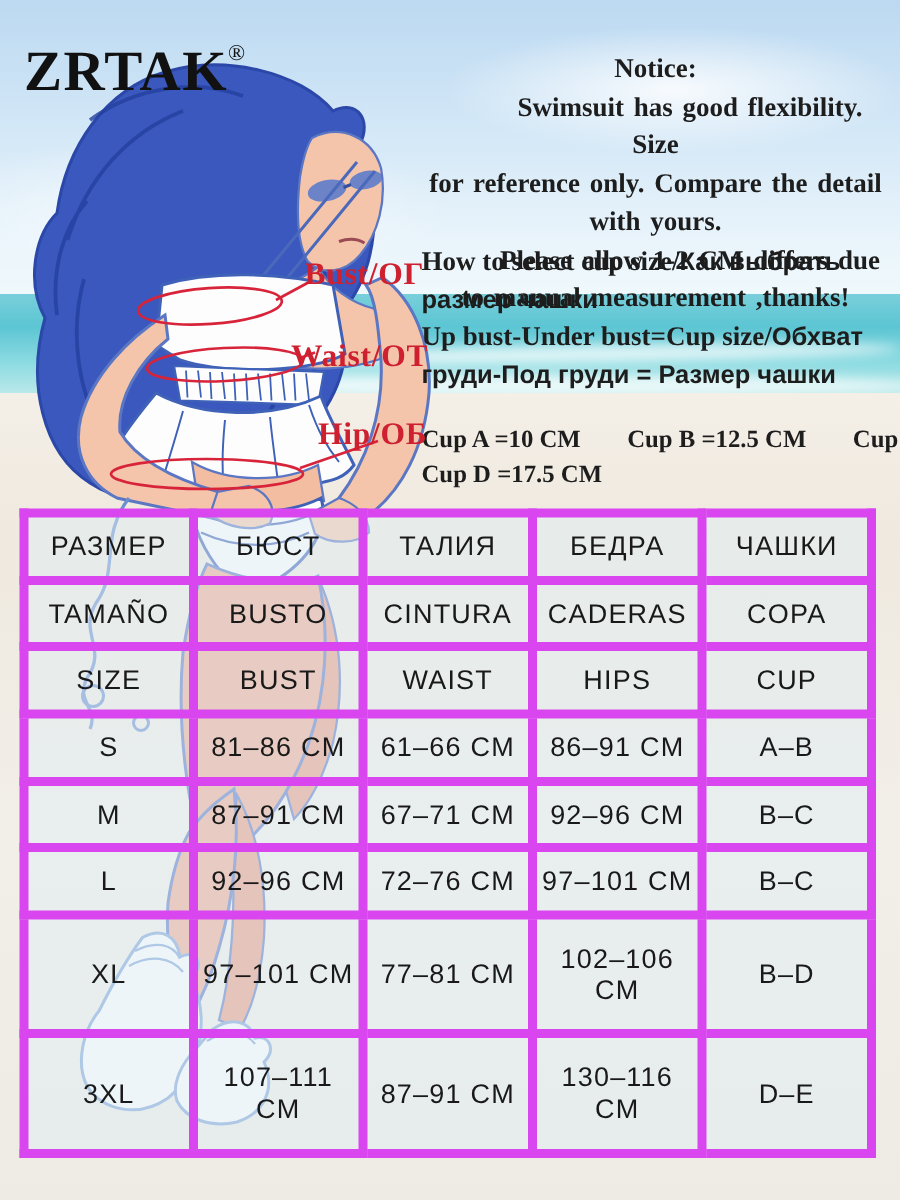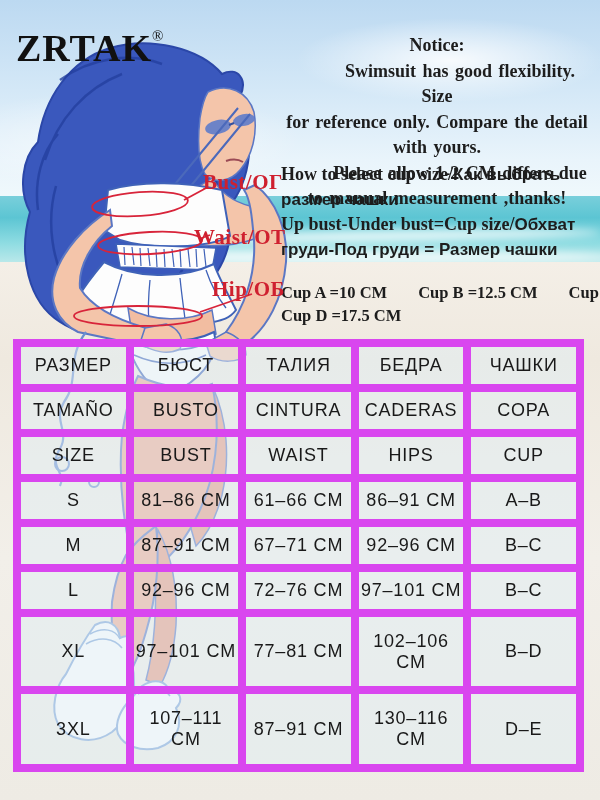--- a/index.html
+++ b/index.html
@@ -65,21 +65,21 @@
   }
   #bust-label{left:203px;top:170px;}
   #waist-label{left:194px;top:225px;}
   #hip-label{left:212px;top:277px;}
   
   .size-table{
     position:absolute;left:13px;top:339px;z-index:2;
     border-collapse:collapse;table-layout:fixed;width:571px;height:433px;
   }
   .size-table td{
-    border:8px solid #d946ef;
+    border:6px solid #d946ef;
     background:rgba(223,237,244,0.5);
     text-align:center;vertical-align:middle;
     font-family:"Liberation Sans",sans-serif;
     font-size:18px;letter-spacing:.8px;color:#191919;
     padding:0;
   }
 </style>
 </head>
 <body>
 

